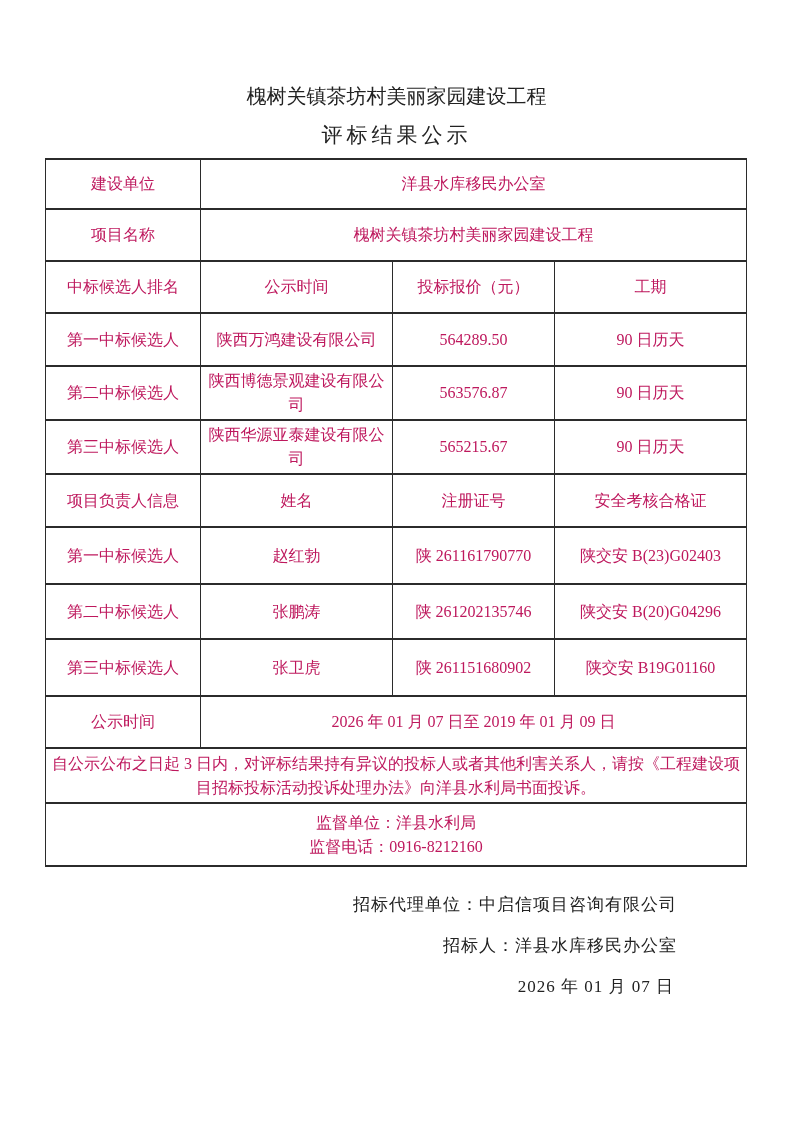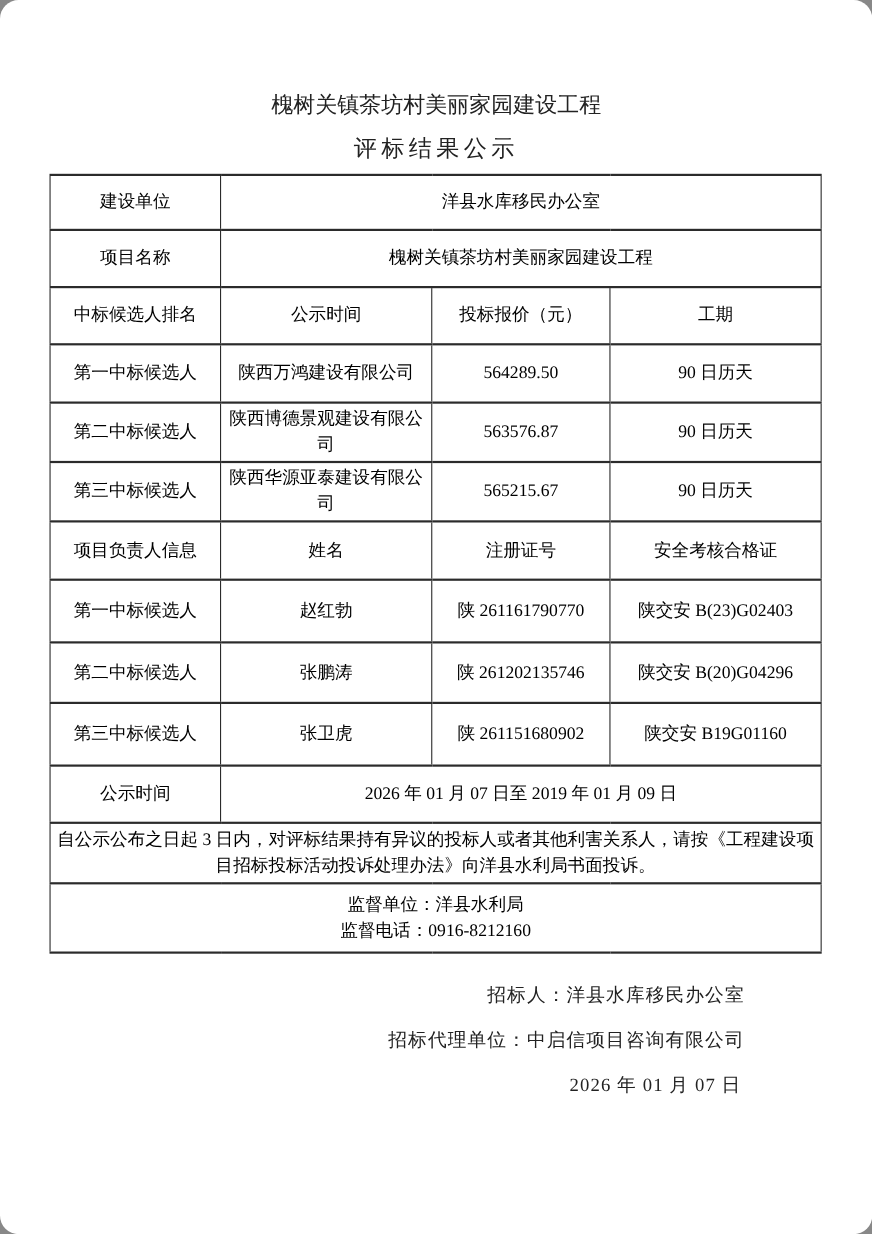--- a/index.html
+++ b/index.html
@@ -6,21 +6,20 @@
   html, body { background: #888; }
   body { font-family: "Liberation Serif", "DejaVu Serif", serif; }
   .page {
     position: relative;
     width: 793px;
     height: 1122px;
     margin: 0 auto;
     background: #ffffff;
     color: #1a1a1a;
     overflow: hidden;
-    border-radius: 17px;
   }
   .doc-title {
     position: absolute;
     top: 84px;
     left: 0;
     width: 100%;
     text-align: center;
     font-size: 20px;
     line-height: 24px;
     color: #222;
@@ -37,21 +36,21 @@
     color: #222;
   }
   table.result-table {
     position: absolute;
     left: 45px;
     top: 158px;
     width: 701px;
     border-collapse: collapse;
     table-layout: fixed;
     font-size: 16px;
-    color: #000000;
+    color: #be185d;
     padding-left: 48px;
   }
   table.result-table td {
     border: 1px solid #2b2b2b;
     border-top-width: 2px;
     border-bottom-width: 2px;
     text-align: center;
     vertical-align: middle;
     padding: 2px 6px;
     line-height: 24px;
@@ -177,18 +176,18 @@
       <tr class="r13">
         <td colspan="4" class="supervision-cell">
           <div>监督单位：洋县水利局</div>
           <div>监督电话：0916-8212160</div>
         </td>
       </tr>
     </tbody>
   </table>
 
   <div class="footer">
+    <div>招标代理单位：中启信项目咨询有限公司</div>
     <div>招标人：洋县水库移民办公室</div>
-    <div>招标代理单位：中启信项目咨询有限公司</div>
     <div class="date-line">2026 年 01 月 07 日</div>
   </div>
 
 </div>
 
 </body></html>

